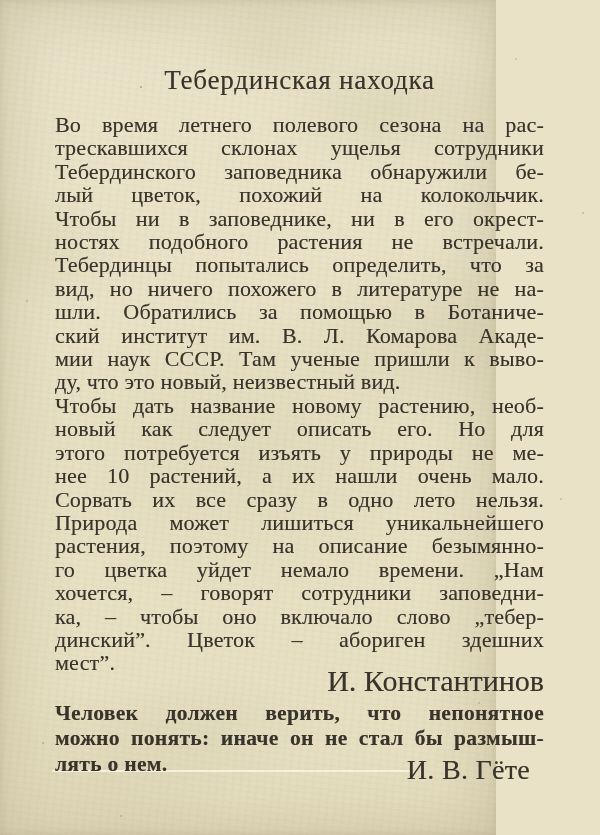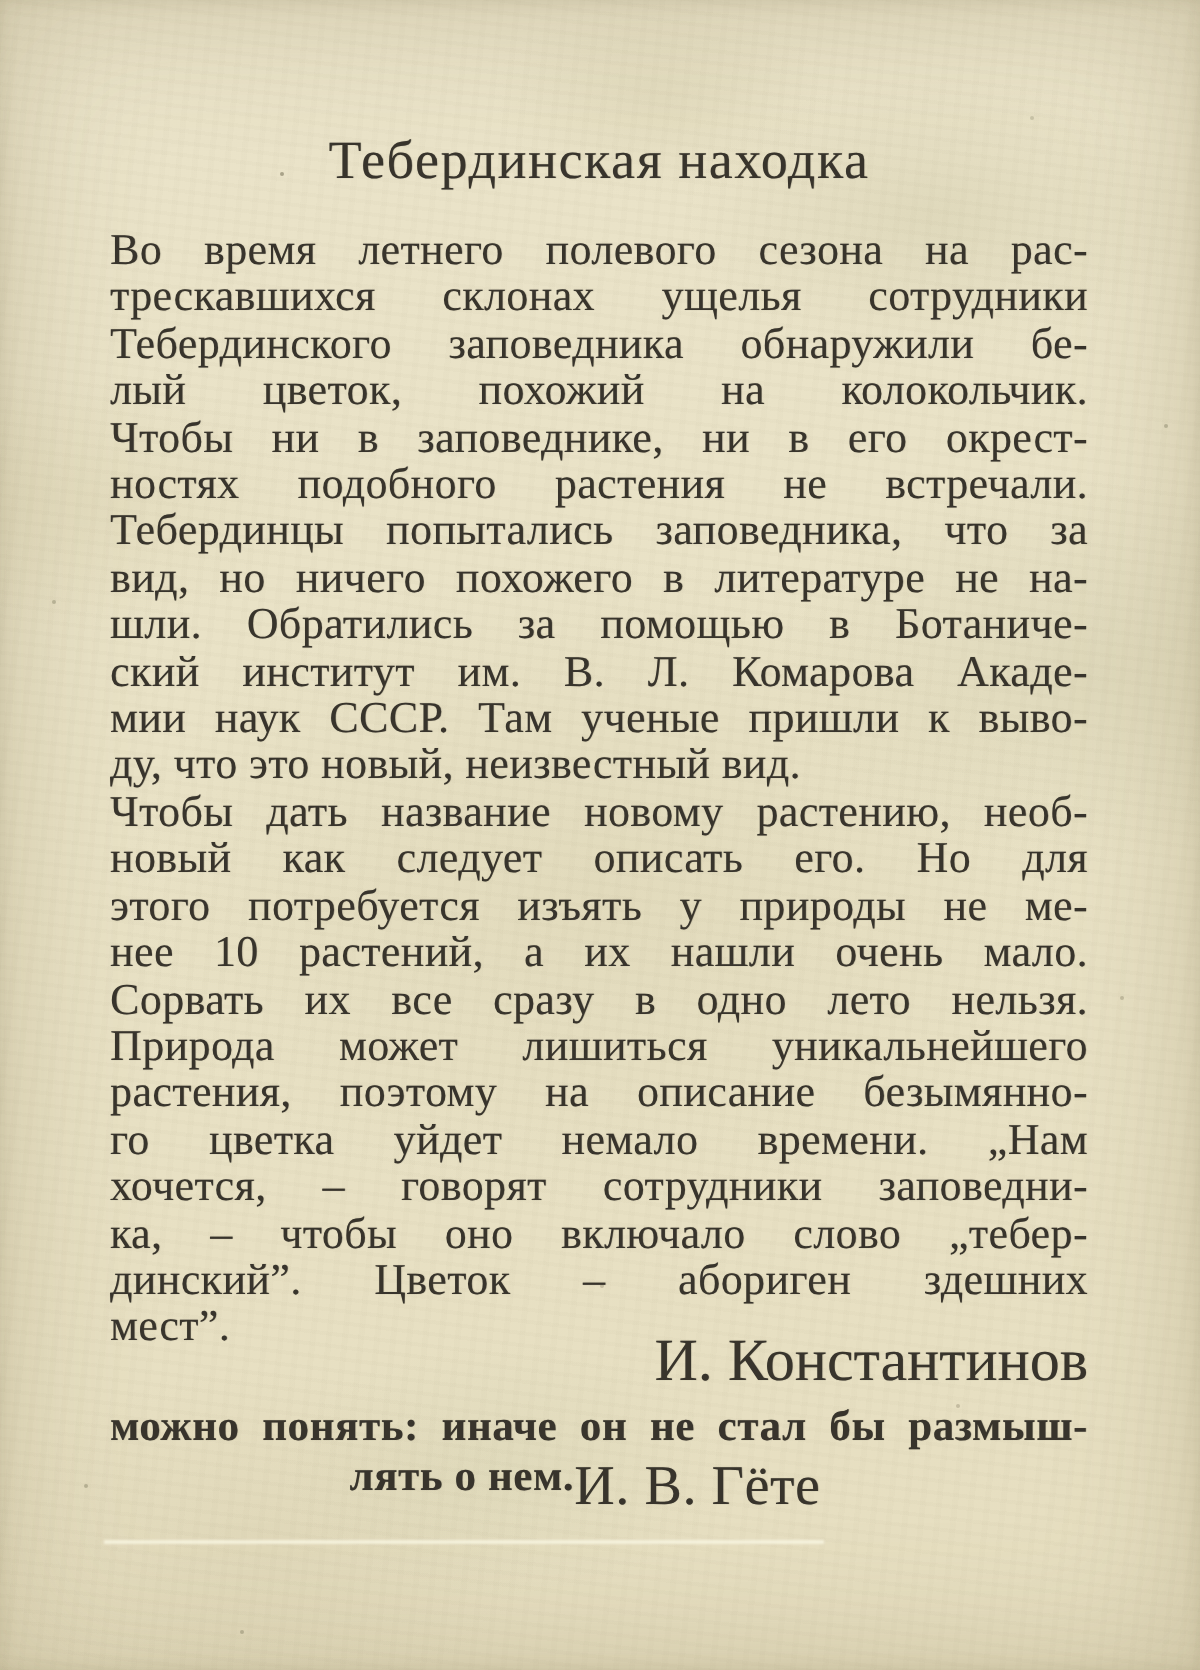--- a/index.html
+++ b/index.html
@@ -8,21 +8,21 @@
   }
   body {
     width: 600px;
     height: 835px;
     overflow: hidden;
     background: #e9e2c6;
     font-family: "Liberation Serif", serif;
   }
   .paper {
     position: relative;
-    width: 600px;
+    width: 496px;
     height: 835px;
     background:
       radial-gradient(ellipse 180px 100px at 78% 13%, rgba(167,164,122,0.16), transparent 70%),
       radial-gradient(ellipse 220px 140px at 90% 40%, rgba(160,158,118,0.14), transparent 70%),
       radial-gradient(ellipse 320px 220px at 50% 53%, rgba(198,190,152,0.20), transparent 75%),
       radial-gradient(ellipse 160px 90px  at 42% 88%, rgba(170,178,140,0.12), transparent 70%),
       radial-gradient(ellipse 200px 120px at 22% 92%, rgba(185,176,138,0.14), transparent 70%),
       radial-gradient(ellipse 150px 90px  at 8% 30%,  rgba(214,206,170,0.30), transparent 70%),
       radial-gradient(ellipse 120px 70px  at 55% 6%,  rgba(205,198,160,0.25), transparent 70%),
       linear-gradient(176deg, #eae3c9 0%, #e9e2c6 45%, #e6dec0 100%);
@@ -101,21 +101,21 @@
     margin-top: 8px;
     font-weight: bold;
   }
   .quote .ln {
     font-size: 21.5px;
     line-height: 25.5px;
     letter-spacing: 0.3px;
   }
   .quote-last {
     display: flex;
-    justify-content: center;
+    justify-content: space-between;
     align-items: flex-end;
   }
   .sig2 {
     font-weight: normal;
     font-size: 28px;
     padding-right: 14px;
     transform: translateY(5px);
   }
 </style>
 </head>
@@ -129,21 +129,21 @@
   <div class="content" style="color: rgb(56, 52, 44);">
     <h1 class="title">Тебердинская находка</h1>
 
     <div class="para">
       <div class="ln">Во время летнего полевого сезона на рас-</div>
       <div class="ln">трескавшихся склонах ущелья сотрудники</div>
       <div class="ln">Тебердинского заповедника обнаружили бе-</div>
       <div class="ln">лый цветок, похожий на колокольчик.</div>
       <div class="ln">Чтобы ни в заповеднике, ни в его окрест-</div>
       <div class="ln">ностях подобного растения не встречали.</div>
-      <div class="ln">Тебердинцы попытались заповедника, что за</div>
+      <div class="ln">Тебердинцы попытались определить, что за</div>
       <div class="ln">вид, но ничего похожего в литературе не на-</div>
       <div class="ln">шли. Обратились за помощью в Ботаниче-</div>
       <div class="ln">ский институт им. В. Л. Комарова Акаде-</div>
       <div class="ln">мии наук СССР. Там ученые пришли к выво-</div>
       <div class="ln end">ду, что это новый, неизвестный вид.</div>
     </div>
 
     <div class="para">
       <div class="ln">Чтобы дать название новому растению, необ-</div>
       <div class="ln">новый как следует описать его. Но для</div>
@@ -155,20 +155,21 @@
       <div class="ln">го цветка уйдет немало времени. „Нам</div>
       <div class="ln">хочется, – говорят сотрудники заповедни-</div>
       <div class="ln">ка, – чтобы оно включало слово „тебер-</div>
       <div class="ln">динский”. Цветок – абориген здешних</div>
       <div class="ln end">мест”.</div>
     </div>
 
     <div class="sig1">И. Константинов</div>
 
     <div class="quote">
+      <div class="ln">Человек должен верить, что непонятное</div>
       <div class="ln">можно понять: иначе он не стал бы размыш-</div>
       <div class="ln end quote-last">
         <span>лять о нем.</span>
         <span class="sig2">И. В. Гёте</span>
       </div>
     </div>
   </div>
 </div>
 
 </body></html>

